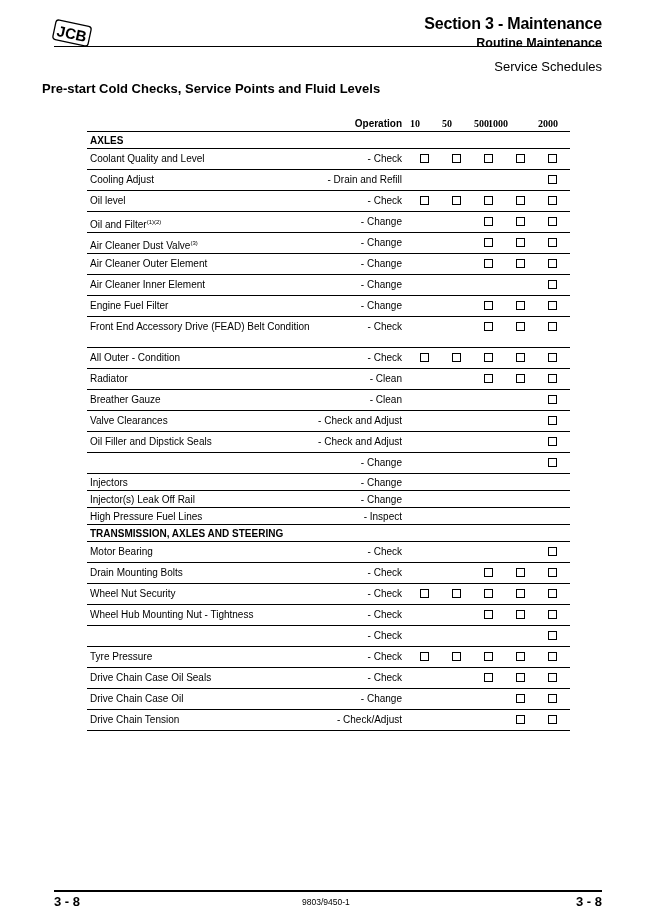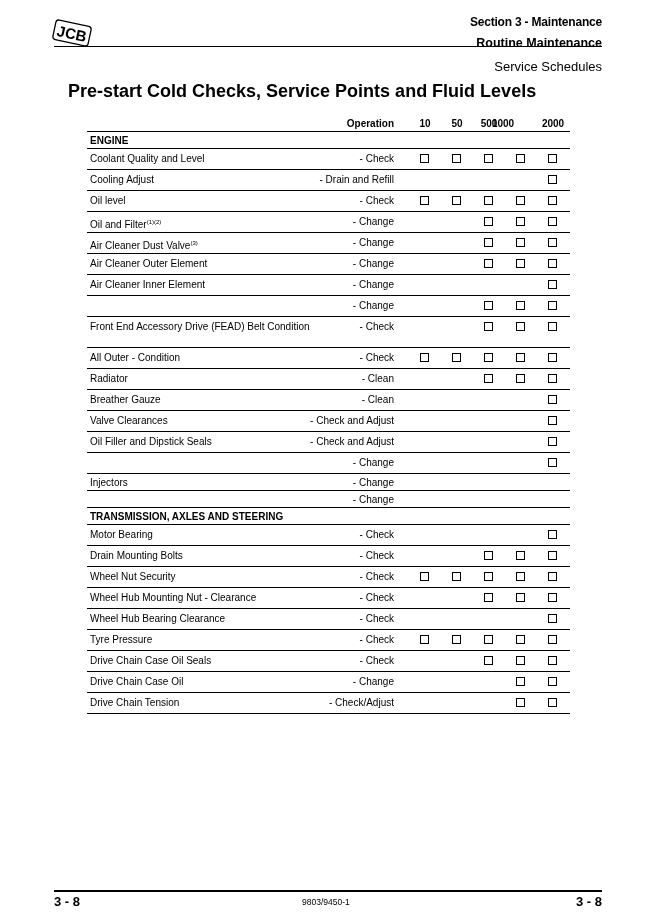--- a/index.html
+++ b/index.html
@@ -1,36 +1,36 @@
 <!DOCTYPE html>
 <html><head>
 <meta charset="utf-8">
 <style>
   html, body { margin: 0; padding: 0; background: #ffffff; }
   body { width: 661px; height: 915px; position: relative; overflow: hidden;
          font-family: "Liberation Sans", sans-serif; color: #000; }
   .logo { position: absolute; left: 50px; top: 18px; width: 44px; height: 30px; }
   .hdr-rule { position: absolute; left: 54px; top: 46px; width: 548px; height: 1px; background: #000; }
-  .sec-title { position: absolute; right: 59px; top: 15px; font-size: 12px; font-weight: bold; letter-spacing: -0.2px; }
+  .sec-title { position: absolute; right: 59px; top: 15px; font-size: 16px; font-weight: bold; letter-spacing: -0.2px; }
   .sec-sub { position: absolute; right: 59px; top: 36px; font-size: 12.5px; font-weight: bold; margin-left: 8px; }
   .sched { position: absolute; right: 59px; top: 59px; font-size: 13px; }
-  .page-title { position: absolute; left: 68px; top: 81px; font-size: 18px; font-weight: bold; }
+  .page-title { position: absolute; left: 42px; top: 81px; font-size: 13px; font-weight: bold; }
 
   .tbl { position: absolute; left: 87px; top: 114px; width: 483px; }
   .row { position: relative; border-bottom: 1px solid #000; font-size: 10px; }
   .row.head { height: 17px; border-bottom: 1.5px solid #000; }
   .row.head .op { font-weight: bold; top: 4px; }
-  .colh { position: absolute; top: 4px; font-weight: bold; width: 30px; text-align: center; }
+  .colh { position: absolute; top: 4px; font-weight: bold; width: 30px; text-align: left; font-family: Liberation Serif, serif; }
   .row.section { height: 16px; }
   .row.section .name { font-weight: bold; top: 3px; }
   .row.item { height: 20px; }
   .row.item.tall { height: 30px; }
   .row.item.short { height: 16px; }
   .name { position: absolute; left: 3px; top: 4px; width: 220px; line-height: 12px; }
-  .op { position: absolute; right: 176px; top: 4px; white-space: nowrap; }
+  .op { position: absolute; right: 168px; top: 4px; white-space: nowrap; }
   .short .name, .short .op { top: 3px; }
   sup { font-size: 6px; vertical-align: 4px; }
   .cb { position: absolute; top: 5px; width: 9px; height: 9px; border: 1px solid #000; box-sizing: border-box; }
   .c0 { left: 333px; } .c1 { left: 365px; } .c2 { left: 397px; } .c3 { left: 429px; } .c4 { left: 461px; }
   .h0 { left: 323px; } .h1 { left: 355px; } .h2 { left: 387px; } .h3 { left: 401px; } .h4 { left: 451px; }
 
   .foot-rule { position: absolute; left: 54px; top: 890px; width: 548px; height: 1.5px; background: #000; }
   .foot-l { position: absolute; left: 54px; top: 894px; font-size: 13px; font-weight: bold; }
   .foot-r { position: absolute; right: 59px; top: 894px; font-size: 13px; font-weight: bold; }
   .foot-c { position: absolute; left: 302px; top: 897px; font-size: 8.5px; }
@@ -54,21 +54,21 @@
 <div class="tbl" id="tbl">
   <div class="row head">
     <span class="op">Operation</span>
     <span class="colh h0">10</span>
     <span class="colh h1">50</span>
     <span class="colh h2">500</span>
     <span class="colh h3">1000</span>
     <span class="colh h4">2000</span>
   </div>
 <div class="row section">
-      <span class="name">ENGINE</span>
+      <span class="name">AXLES</span>
     </div>
     <div class="row item">
       <span class="name"><span>Coolant Quality and Level</span></span>
       <span class="op">- Check</span>
       <span class="cb c0"></span>
       <span class="cb c1"></span>
       <span class="cb c2"></span>
       <span class="cb c3"></span>
       <span class="cb c4"></span>
     </div>
@@ -106,20 +106,21 @@
       <span class="cb c2"></span>
       <span class="cb c3"></span>
       <span class="cb c4"></span>
     </div>
     <div class="row item">
       <span class="name"><span>Air Cleaner Inner Element</span></span>
       <span class="op">- Change</span>
       <span class="cb c4"></span>
     </div>
     <div class="row item">
+      <span class="name"><span>Engine Fuel Filter</span></span>
       <span class="op">- Change</span>
       <span class="cb c2"></span>
       <span class="cb c3"></span>
       <span class="cb c4"></span>
     </div>
     <div class="row item tall">
       <span class="name"><span>Front End Accessory Drive (FEAD) Belt Condition</span></span>
       <span class="op">- Check</span>
       <span class="cb c2"></span>
       <span class="cb c3"></span>
@@ -158,21 +159,26 @@
     </div>
     <div class="row item">
       <span class="op">- Change</span>
       <span class="cb c4"></span>
     </div>
     <div class="row item short">
       <span class="name"><span>Injectors</span></span>
       <span class="op">- Change</span>
     </div>
     <div class="row item short">
-      <span class="op">- Change</span>
+      <span class="name"><span>Injector(s) Leak Off Rail</span></span>
+      <span class="op">- Change</span>
+    </div>
+    <div class="row item short">
+      <span class="name"><span>High Pressure Fuel Lines</span></span>
+      <span class="op">- Inspect</span>
     </div>
     <div class="row section">
       <span class="name">TRANSMISSION, AXLES AND STEERING</span>
     </div>
     <div class="row item">
       <span class="name"><span>Motor Bearing</span></span>
       <span class="op">- Check</span>
       <span class="cb c4"></span>
     </div>
     <div class="row item">
@@ -185,28 +191,27 @@
     <div class="row item">
       <span class="name"><span>Wheel Nut Security</span></span>
       <span class="op">- Check</span>
       <span class="cb c0"></span>
       <span class="cb c1"></span>
       <span class="cb c2"></span>
       <span class="cb c3"></span>
       <span class="cb c4"></span>
     </div>
     <div class="row item">
-      <span class="name"><span>Wheel Hub Mounting Nut - Clearance</span></span>
-      <span class="op">- Check</span>
-      <span class="cb c2"></span>
-      <span class="cb c3"></span>
-      <span class="cb c4"></span>
-    </div>
-    <div class="row item">
-      <span class="name"><span>Wheel Hub Bearing Clearance</span></span>
+      <span class="name"><span>Wheel Hub Mounting Nut - Tightness</span></span>
+      <span class="op">- Check</span>
+      <span class="cb c2"></span>
+      <span class="cb c3"></span>
+      <span class="cb c4"></span>
+    </div>
+    <div class="row item">
       <span class="op">- Check</span>
       <span class="cb c4"></span>
     </div>
     <div class="row item">
       <span class="name"><span>Tyre Pressure</span></span>
       <span class="op">- Check</span>
       <span class="cb c0"></span>
       <span class="cb c1"></span>
       <span class="cb c2"></span>
       <span class="cb c3"></span>

